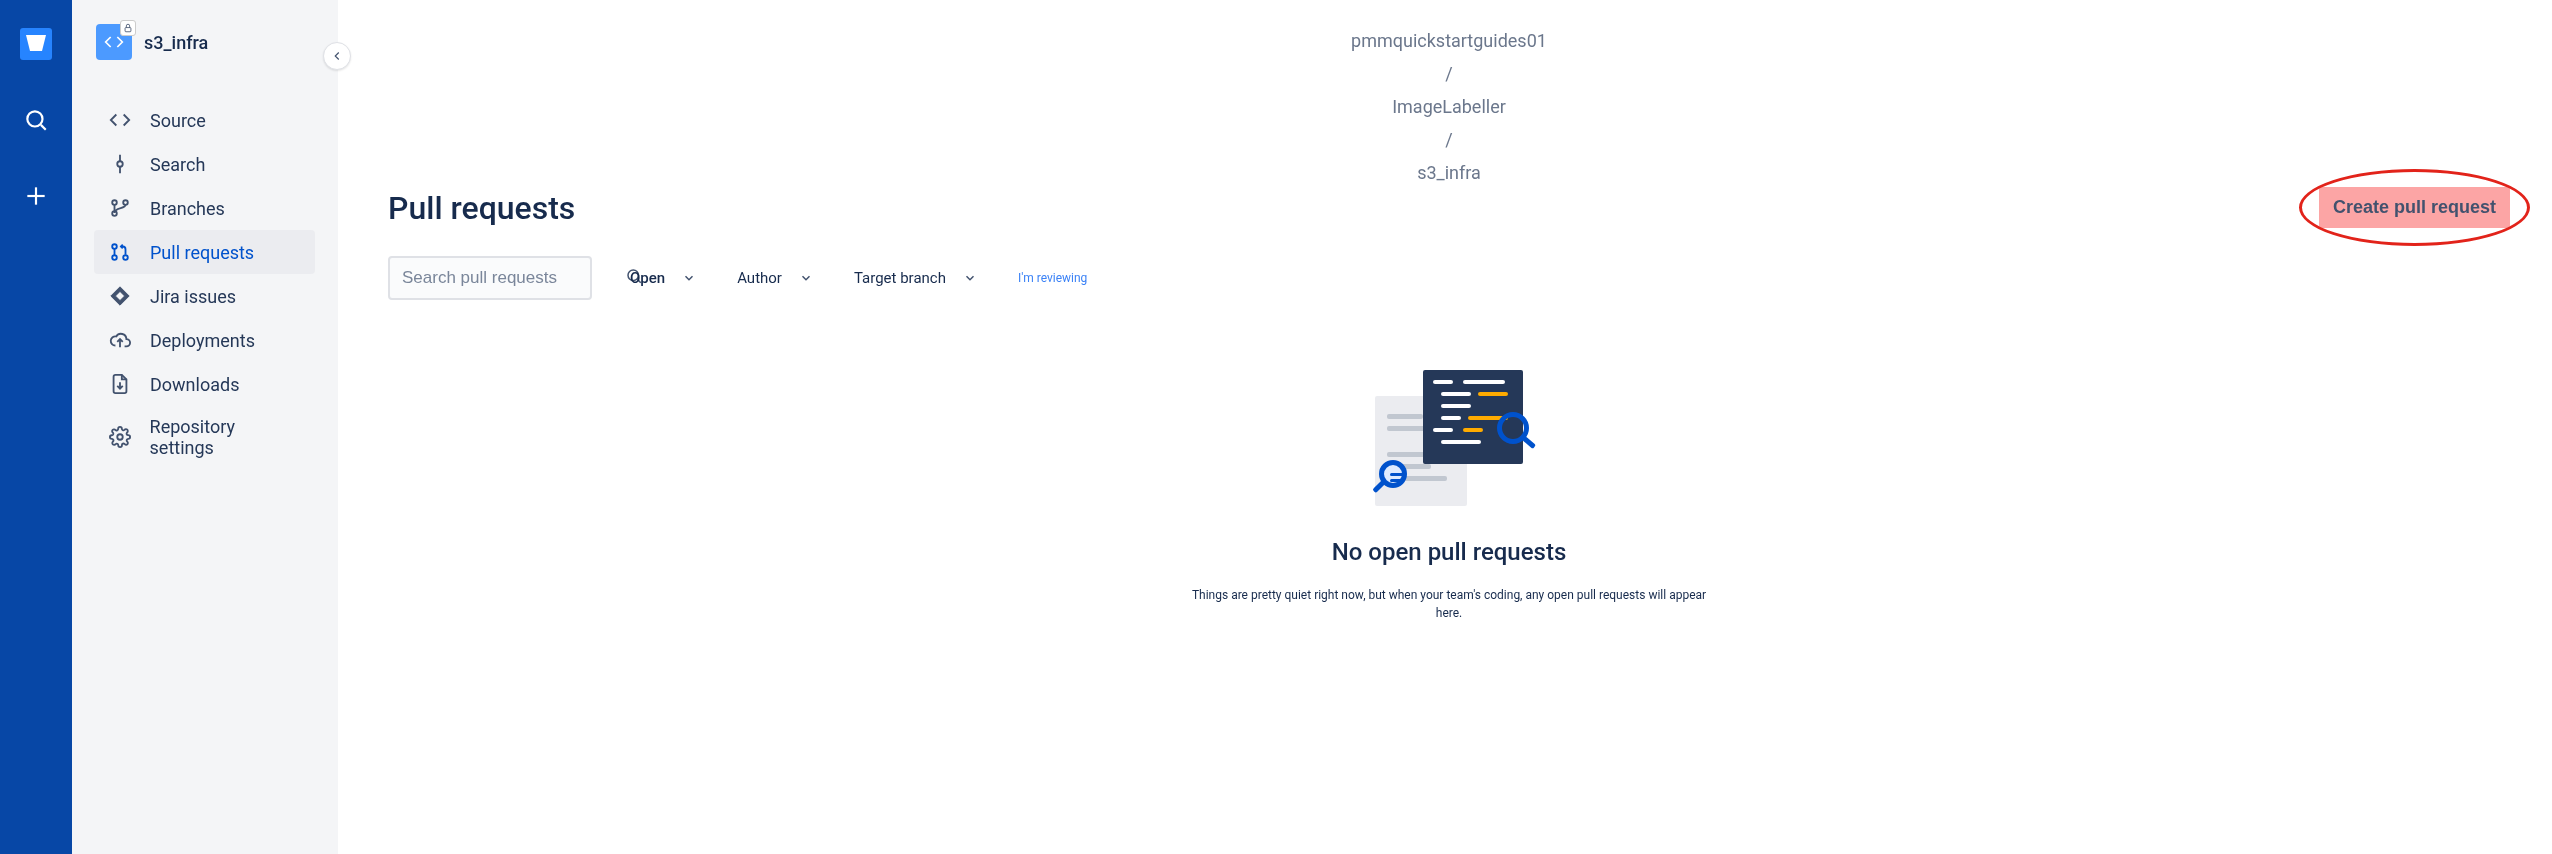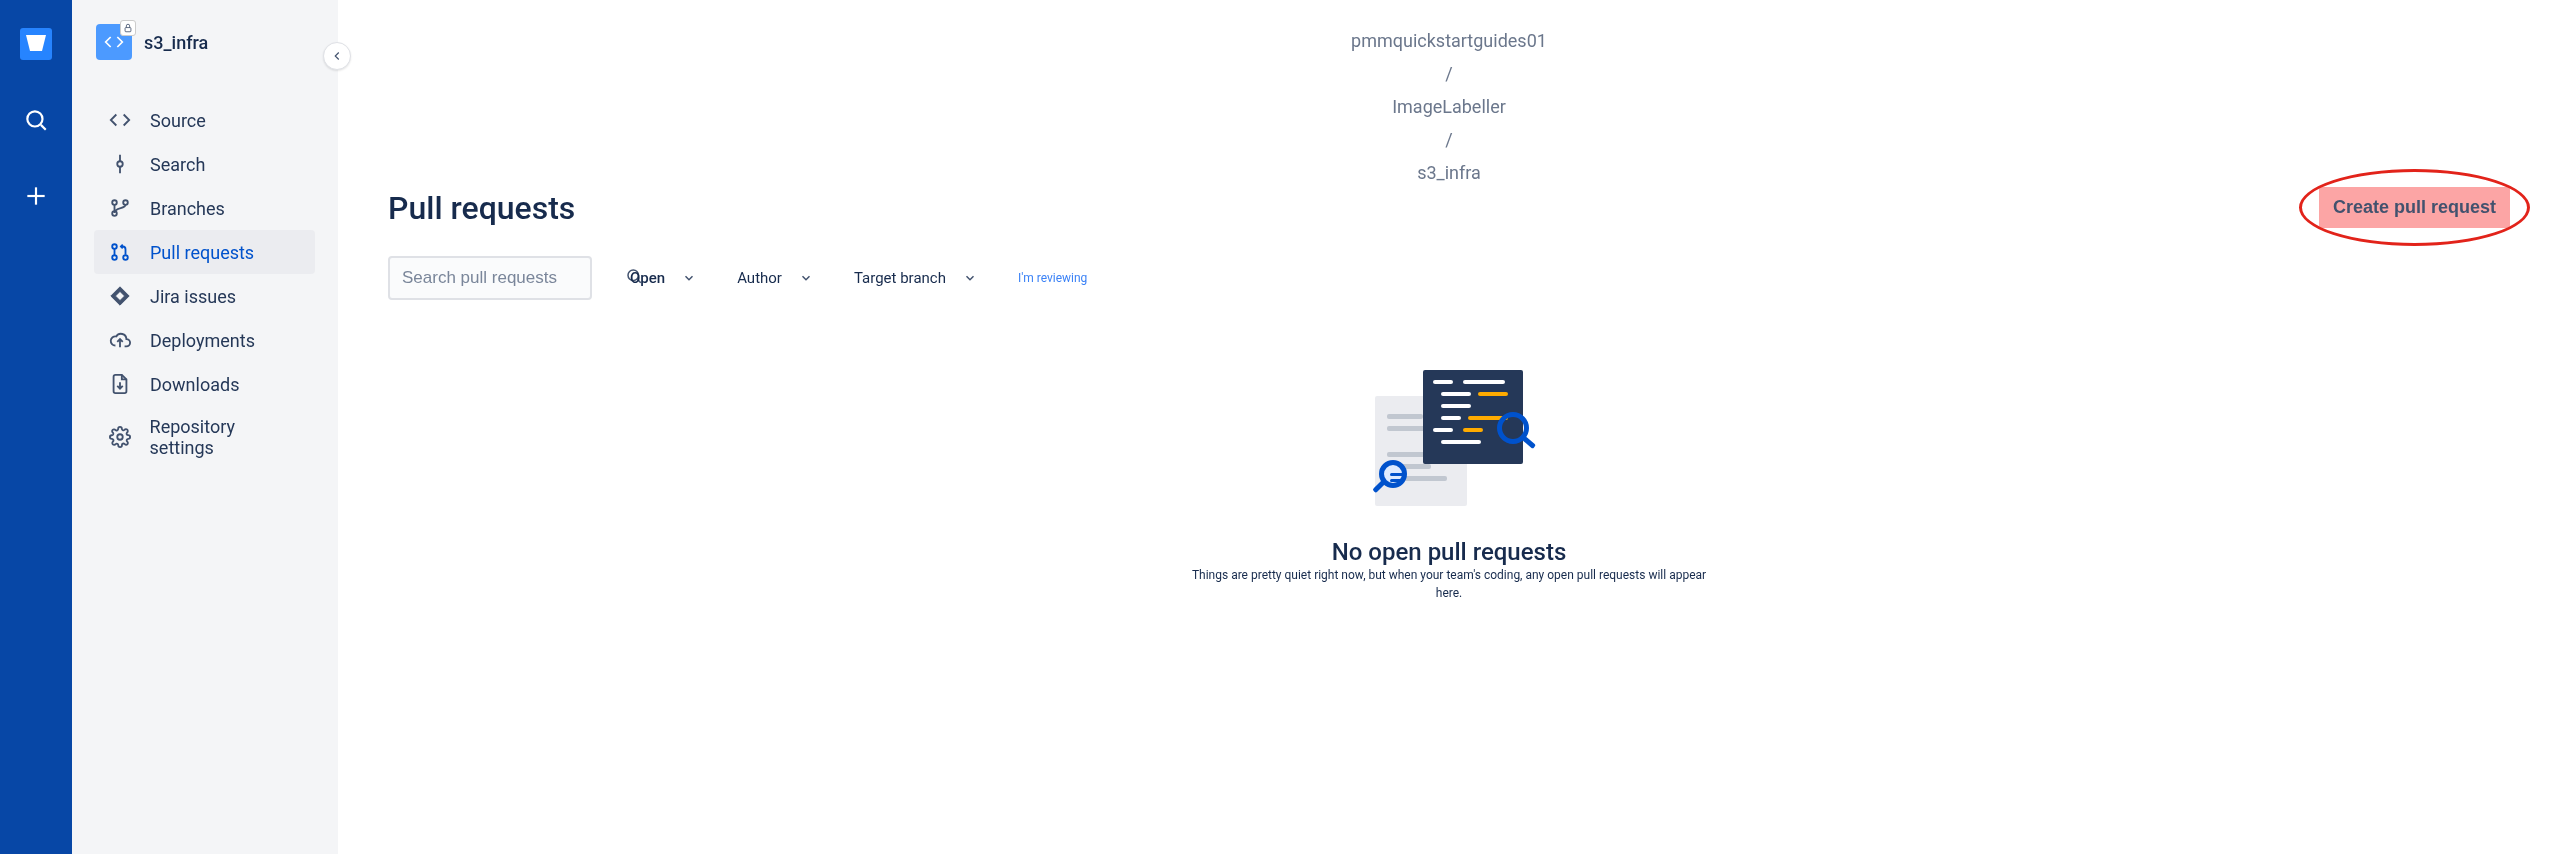--- a/index.html
+++ b/index.html
@@ -67,21 +67,21 @@
   .df-o{background:#FFAB00;}
   .mag { position:absolute; border:5px solid #0052CC; border-radius:50%;}
   .mag1 { width:32px; height:32px; right:0px; top:42px; background:transparent;}
   .mag1::after{content:"";position:absolute;width:14px;height:5px;background:#0052CC;transform:rotate(40deg);right:-12px;bottom:-6px;border-radius:2px;}
   .mag2 { width:28px; height:28px; left:10px; top:90px; background:#DEEBFF;}
   .mag2::after{content:"";position:absolute;width:14px;height:5px;background:#0052CC;transform:rotate(135deg);left:-12px;bottom:-6px;border-radius:2px;}
   .mag2 .eql{position:absolute;left:6px;height:3px;width:14px;background:#0052CC;border-radius:2px;}
   .mag2 .eql.e1{top:8px;}
   .mag2 .eql.e2{top:14px;}
 
-  .empty-title { font-size:24px; font-weight:500; color:#172B4D; margin-bottom:0;}
+  .empty-title { font-size:24px; font-weight:500; color:#172B4D; margin-bottom:20px;}
   .empty-text { font-size:12px; color:#172B4D; max-width:520px; text-align:center; line-height:1.5;}
 </style>
 </head>
 <body>
 
 <div class="global-rail">
   <div class="rail-item logo">
     <div class="logo-icon"></div>
   </div>
   <div class="rail-item">

